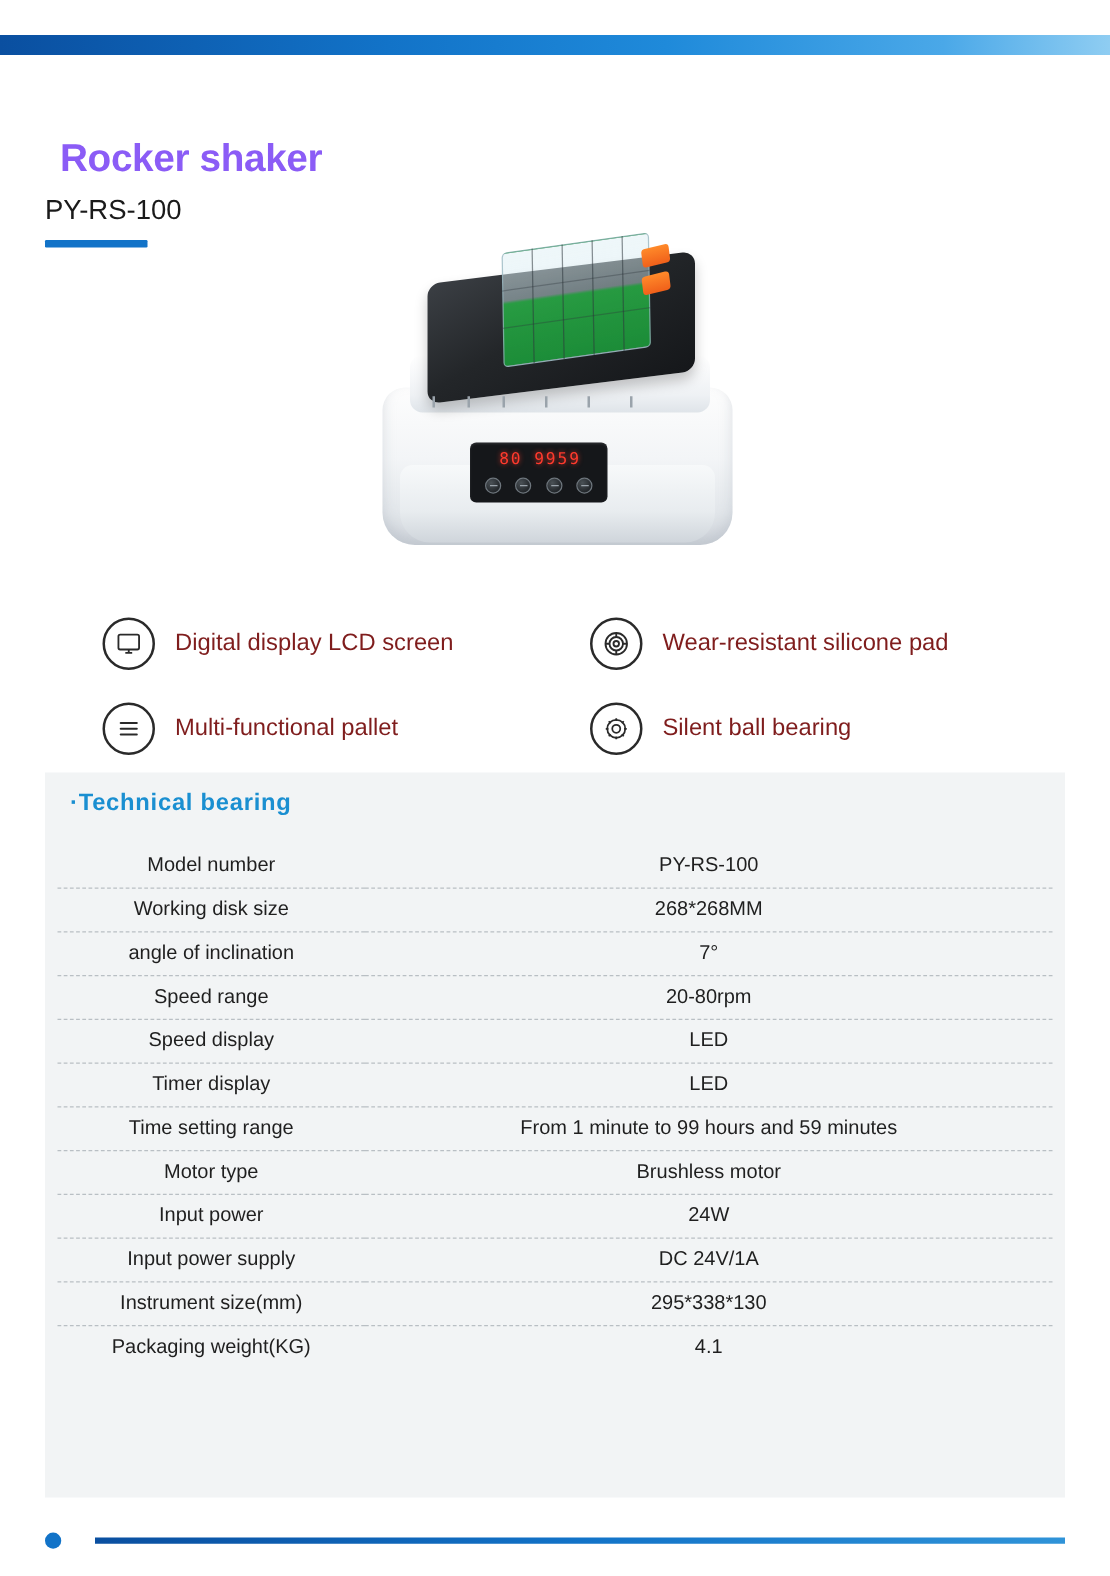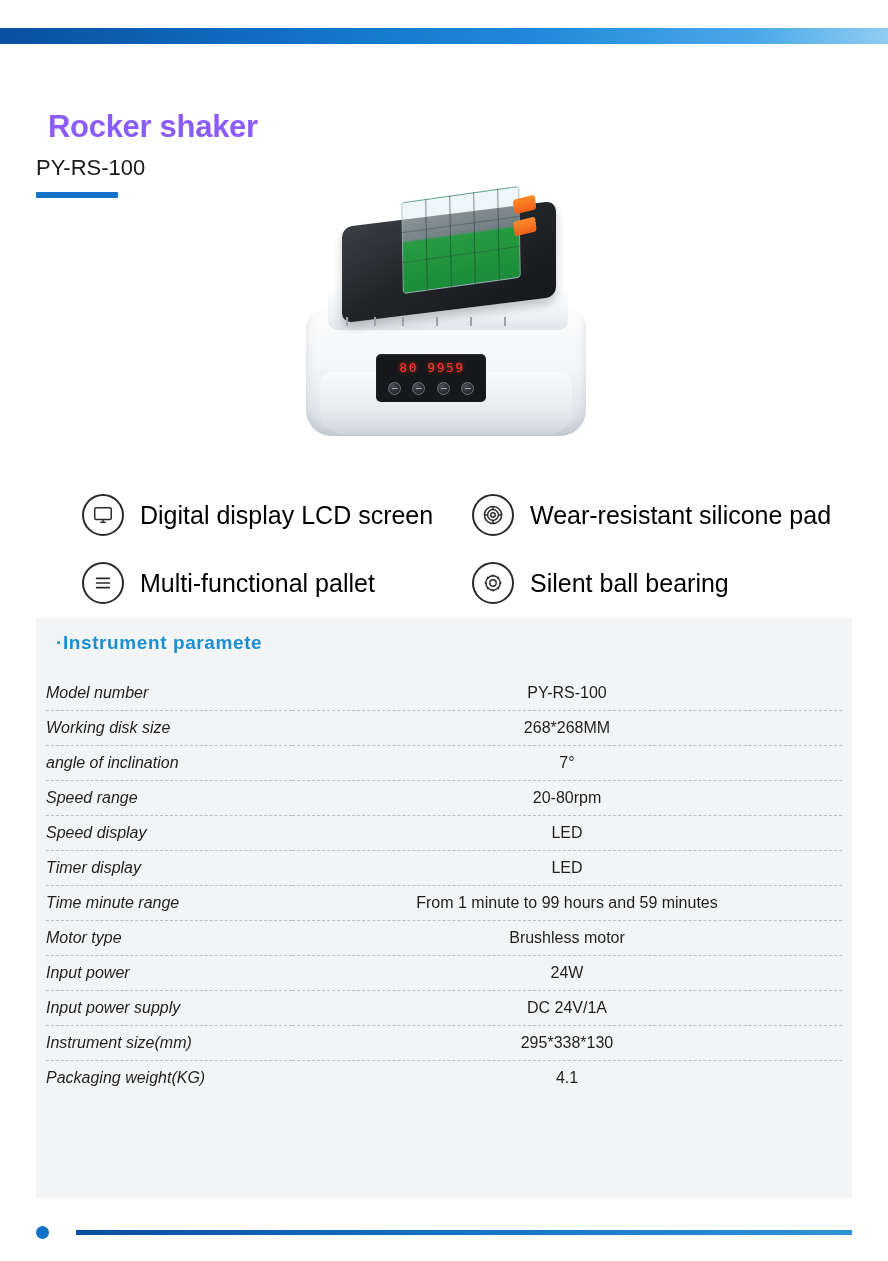--- a/index.html
+++ b/index.html
@@ -244,22 +244,22 @@
     width: 42px;
     height: 42px;
     border: 2px solid #2a2a2a;
     border-radius: 50%;
     display: flex;
     align-items: center;
     justify-content: center;
     flex: 0 0 auto;
   }
   .feature-label {
-    font-size: 25px;
-    color: #000000;
+    font-size: 19px;
+    color: #7f1d1d;
     white-space: nowrap;
   }
 
   
   .spec-section {
     position: absolute;
     top: 618px;
     left: 36px;
     width: 816px;
     height: 580px;
@@ -282,22 +282,22 @@
     border-collapse: collapse;
   }
   .spec-table td {
     font-size: 16px;
     color: #1f1f1f;
     padding: 8px 0;
     vertical-align: middle;
   }
   .spec-name {
     width: 246px;
+    text-align: center;
     border-bottom: 1px dashed #b9bfc4;
-    font-style: italic;
   }
   .spec-value {
     text-align: center;
     border-bottom: 1px dashed #b9bfc4;
     font-size: 15px;
     color: #2a2a2a;
   }
   .spec-table tr:last-child td {
     border-bottom: none;
   }
@@ -419,21 +419,21 @@
         <path d="M12 3.6v2.2M12 18.2v2.2M20.4 12h-2.2M5.8 12H3.6M18 6l-1.6 1.6M7.6 16.4L6 18M18 18l-1.6-1.6M7.6 7.6L6 6"></path>
         <circle cx="12" cy="12" r="7.2"></circle>
       </svg>
     </span>
     <span class="feature-label">Silent ball bearing</span>
   </div>
 
 </div>
 
 <div class="spec-section">
-  <div class="spec-heading">·Instrument paramete</div>
+  <div class="spec-heading">·Technical bearing</div>
   <table class="spec-table">
     <tbody>
       <tr>
         <td class="spec-name">Model number</td>
         <td class="spec-value">PY-RS-100</td>
       </tr>
       <tr>
         <td class="spec-name">Working disk size</td>
         <td class="spec-value">268*268MM</td>
       </tr>
@@ -447,21 +447,21 @@
       </tr>
       <tr>
         <td class="spec-name">Speed display</td>
         <td class="spec-value">LED</td>
       </tr>
       <tr>
         <td class="spec-name">Timer display</td>
         <td class="spec-value">LED</td>
       </tr>
       <tr>
-        <td class="spec-name">Time minute range</td>
+        <td class="spec-name">Time setting range</td>
         <td class="spec-value">From 1 minute to 99 hours and 59 minutes</td>
       </tr>
       <tr>
         <td class="spec-name">Motor type</td>
         <td class="spec-value">Brushless motor</td>
       </tr>
       <tr>
         <td class="spec-name">Input power</td>
         <td class="spec-value">24W</td>
       </tr>

